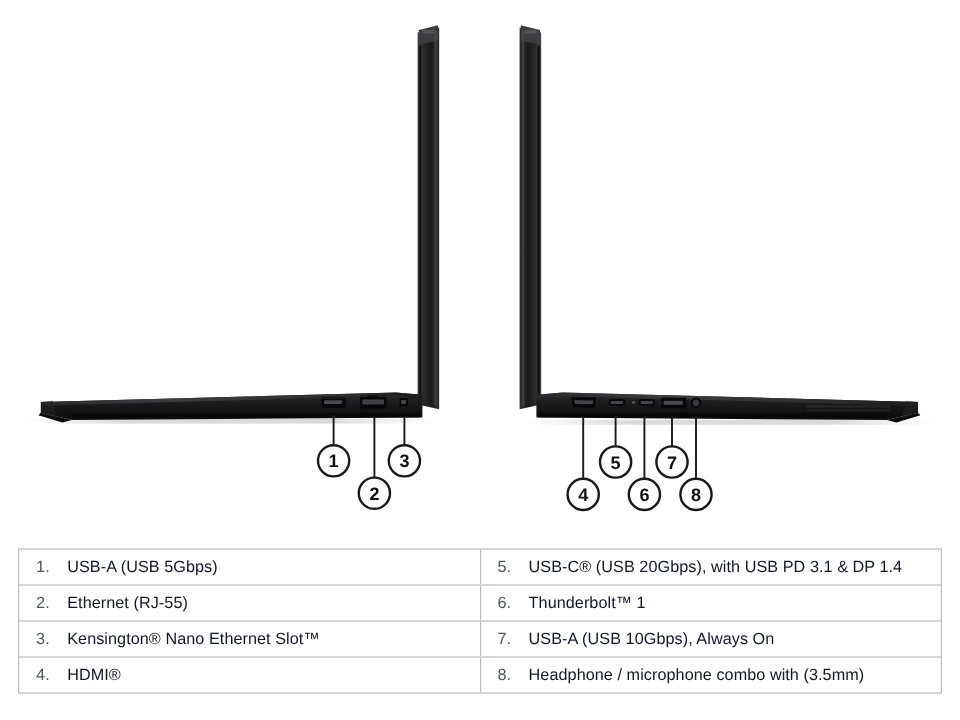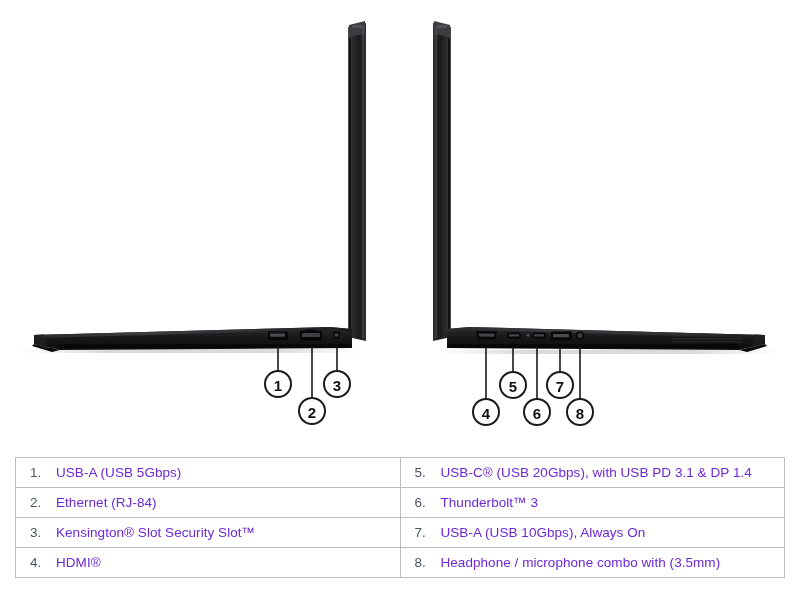--- a/index.html
+++ b/index.html
@@ -71,21 +71,21 @@
     box-sizing: border-box;
   }
   .num {
     color: #4b5563;
     font-size: 13.5px;
     width: 26px;
     flex: 0 0 26px;
     letter-spacing: 0.1px;
   }
   .txt {
-    color: #6d28d9;
+    color: #0f172a;
     font-size: 13.5px;
     white-space: nowrap;
     letter-spacing: 0.05px;
   }
 
   
   .callout-num {
     font-family: "Liberation Sans", "DejaVu Sans", sans-serif;
     font-size: 15px;
     font-weight: bold;
@@ -293,35 +293,35 @@
             <div class="row-inner">
               <span class="num">5.</span>
               <span class="txt">USB-C® (USB 20Gbps), with USB PD 3.1 &amp; DP 1.4</span>
             </div>
           </td>
         </tr>
         <tr>
           <td class="cell">
             <div class="row-inner">
               <span class="num">2.</span>
-              <span class="txt">Ethernet (RJ-84)</span>
+              <span class="txt">Ethernet (RJ-55)</span>
             </div>
           </td>
           <td class="cell right">
             <div class="row-inner">
               <span class="num">6.</span>
-              <span class="txt">Thunderbolt™ 3</span>
+              <span class="txt">Thunderbolt™ 1</span>
             </div>
           </td>
         </tr>
         <tr>
           <td class="cell">
             <div class="row-inner">
               <span class="num">3.</span>
-              <span class="txt">Kensington® Slot Security Slot™</span>
+              <span class="txt">Kensington® Nano Ethernet Slot™</span>
             </div>
           </td>
           <td class="cell right">
             <div class="row-inner">
               <span class="num">7.</span>
               <span class="txt">USB-A (USB 10Gbps), Always On</span>
             </div>
           </td>
         </tr>
         <tr>

